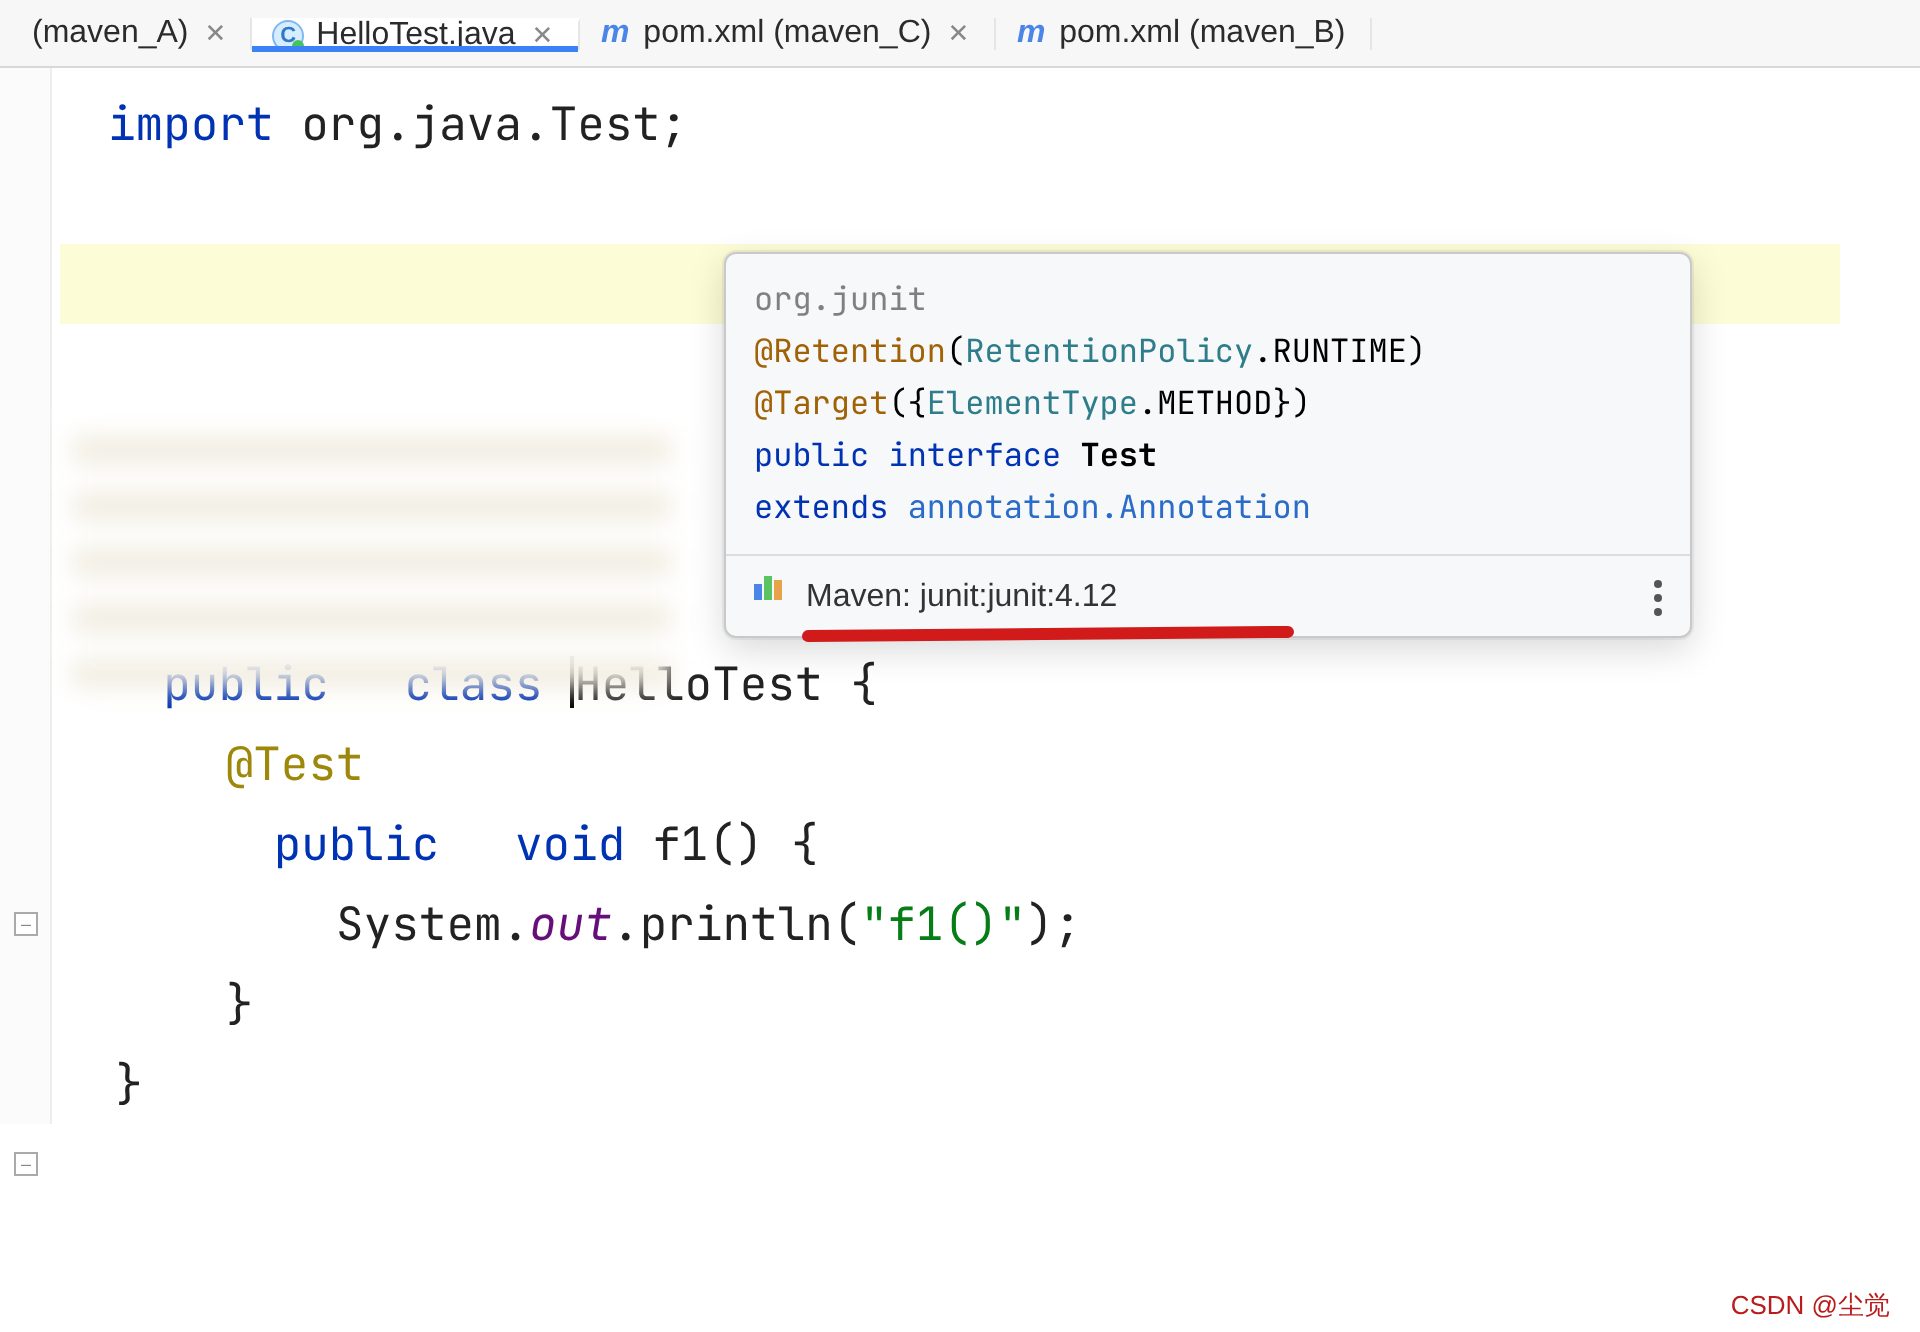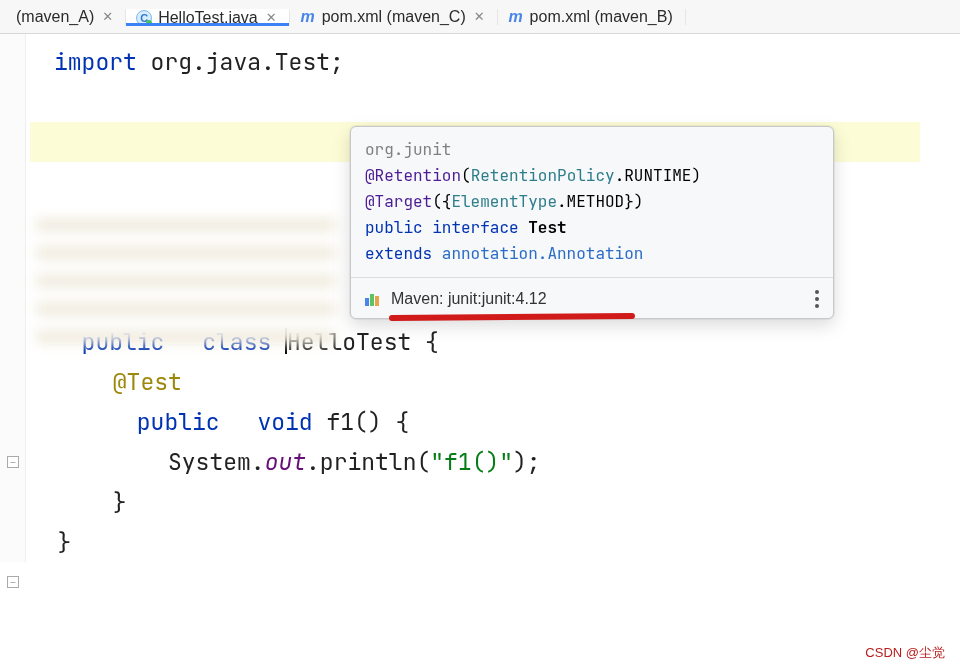--- a/index.html
+++ b/index.html
@@ -128,49 +128,49 @@
     width: 300px;
     filter: blur(6px);
     background: repeating-linear-gradient(0deg,#f1ecdf 0,#f1ecdf 14px,#fff 14px,#fff 28px);
     border-radius: 4px;
     opacity: 0.95;
   }
 
   
   .quickdoc {
     position: absolute;
-    left: 350px; top: 92px;
+    left: 362px; top: 92px;
     width: 484px;
     background: #f7f8fa;
     border: 1px solid #c9c9c9;
     border-radius: 6px;
     box-shadow: 0 6px 18px rgba(0,0,0,.15), 0 0 0 1px rgba(0,0,0,.05);
     font-family: "JetBrains Mono","Consolas",monospace;
     font-size: 16px;
     line-height: 26px;
     padding: 10px 14px 6px 14px;
   }
   .quickdoc .pkg  { color: #808080; }
-  .quickdoc .ann  { color: #4c1d95; }
+  .quickdoc .ann  { color: #a16207; }
   .quickdoc .typ  { color: #2e7d8a; }   
   .quickdoc .keyw { color: #0033b3; }
   .quickdoc .link { color: #2a6cc7; }
   .quickdoc .bold { font-weight: 700; }
   .quickdoc .sep {
     border-top: 1px solid #ddd;
     margin: 10px -14px 6px -14px;
   }
   .quickdoc .foot {
     display: flex;
     align-items: center;
     justify-content: space-between;
     padding-top: 2px;
   }
   .quickdoc .foot-left {
-    display: flex; align-items: center; gap: 8px;
+    display: flex; align-items: flex-start; gap: 8px;
     font-family: "Segoe UI", Arial, sans-serif;
     font-size: 16px;
     color: #333;
     position: relative;
   }
   .lib-icon {
     width: 18px; height: 14px;
     position: relative;
     display: inline-block;
   }

